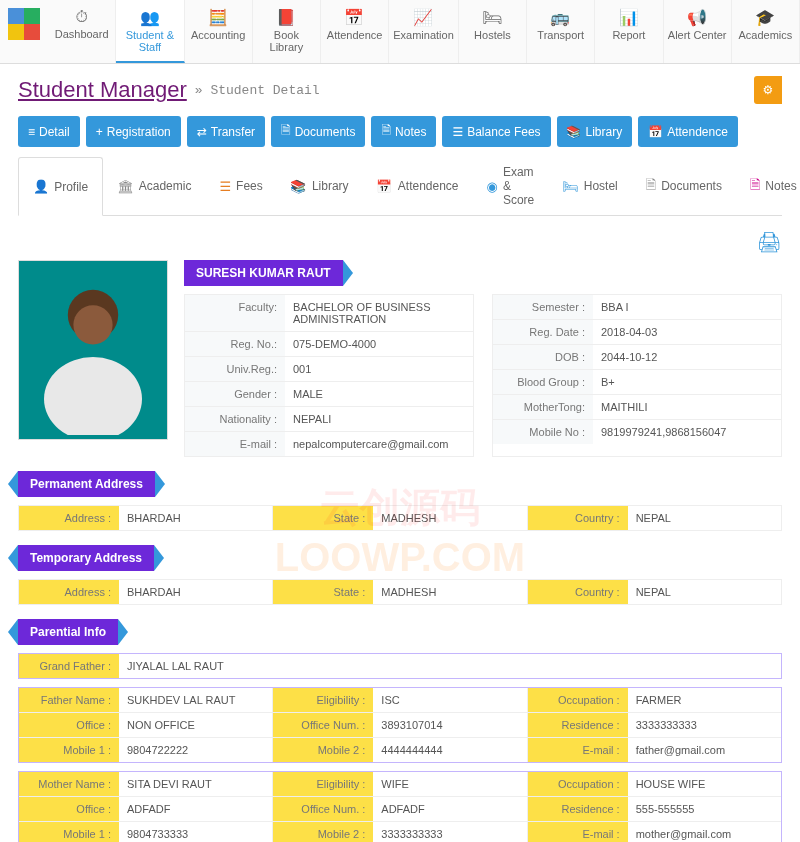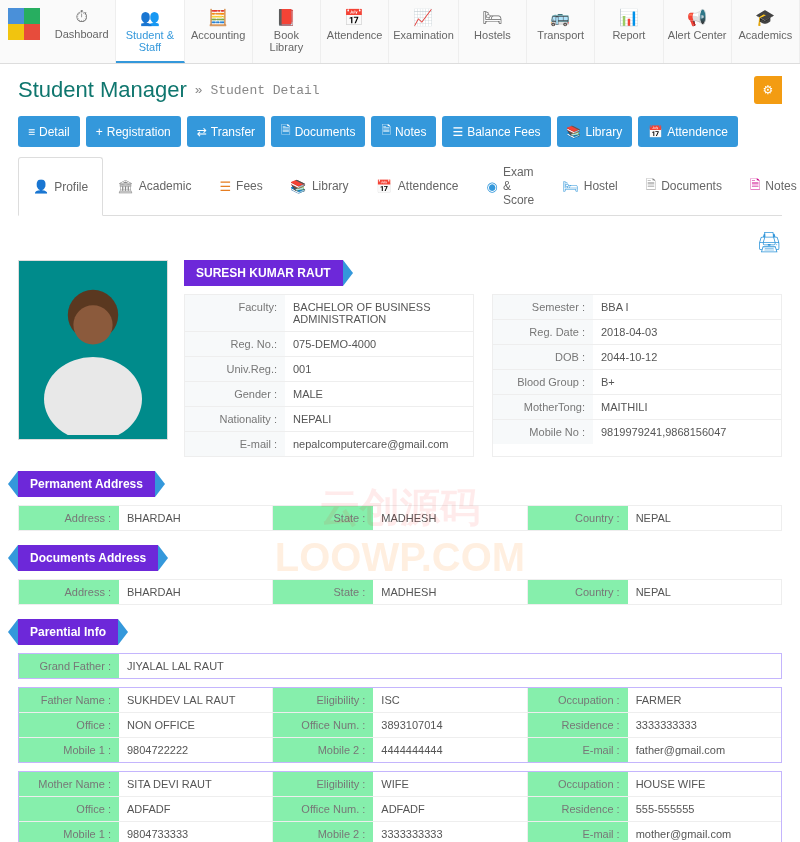--- a/index.html
+++ b/index.html
@@ -8,21 +8,21 @@
 
 .topnav { display: flex; border-bottom: 1px solid #ddd; background: #fafafa; }
 .logo { width: 40px; height: 40px; display: flex; flex-wrap: wrap; padding: 4px; margin: 4px; }
 .logo div { width: 16px; height: 16px; }
 .topnav-item { flex: 1; text-align: center; padding: 8px 4px; border-right: 1px solid #eee; cursor: pointer; font-size: 11px; color: #666; }
 .topnav-item.active { color: #3498db; background: #fff; border-bottom: 2px solid #3498db; }
 .topnav-item .icon { font-size: 16px; display: block; margin-bottom: 2px; }
 
 
 .page-header { display: flex; align-items: center; padding: 12px 18px; }
-.page-title { color: #0f766e; font-size: 22px; font-weight: 400; }
+.page-title { color: #701a75; font-size: 22px; font-weight: 400; text-decoration: underline; }
 .breadcrumb { color: #888; font-size: 13px; margin-left: 8px; font-family: Liberation Mono, monospace; }
 .gear-btn { margin-left: auto; background: #f39c12; color: #fff; width: 28px; height: 28px; display: flex; align-items: center; justify-content: center; border-radius: 3px 0 0 3px; }
 
 
 .actions { padding: 0 18px 10px; display: flex; flex-wrap: wrap; gap: 6px; }
 .btn { background: #3498db; color: #fff; padding: 5px 10px; border-radius: 3px; font-size: 12px; cursor: pointer; display: inline-flex; align-items: center; gap: 4px; }
 
 
 .tabs { display: flex; border-bottom: 1px solid #ddd; margin: 0 18px; }
 .tab { padding: 8px 14px; cursor: pointer; color: #666; display: flex; align-items: center; gap: 5px; font-size: 12px; }
@@ -50,21 +50,21 @@
 .info-row:last-child { border-bottom: none; }
 .info-label { width: 100px; background: #f7f9fa; padding: 6px 8px; text-align: right; color: #777; font-size: 11px; }
 .info-value { flex: 1; padding: 6px 8px; color: #555; font-size: 11px; }
 
 .section { margin-bottom: 14px; }
 .section-body { border: 1px solid #eee; }
 .triple-row { display: flex; }
 .triple-row .cell { flex: 1; display: flex; border-right: 1px solid #eee; }
 .triple-row .cell:last-child { border-right: none; }
 .triple-row + .triple-row { border-top: 1px solid #eee; }
-.cell .clabel { width: 100px; background: #86efac; padding: 6px 8px; text-align: right; color: #777; font-size: 11px; }
+.cell .clabel { width: 100px; background: #fde047; padding: 6px 8px; text-align: right; color: #777; font-size: 11px; }
 .cell .cvalue { flex: 1; padding: 6px 8px; font-size: 11px; }
 
 .subgroup { border: 1px solid #c4b5fd; margin-bottom: 8px; }
 
 .watermark { position: absolute; left: 50%; top: 480px; transform: translate(-50%,0); font-size: 40px; color: rgba(255,0,0,0.08); font-weight: bold; pointer-events: none; z-index: 0; text-align:center; }
 </style>
 </head>
 <body>
 
 <div class="topnav">
@@ -204,21 +204,21 @@
             <div class="cell">
               <div class="clabel">State :</div>
               <div class="cvalue">MADHESH</div>
             </div>
             <div class="cell">
               <div class="clabel">Country :</div>
               <div class="cvalue">NEPAL</div>
             </div>
           </div>
         </div></div>
-      <div class="section"><div class="section-badge">Documents Address</div><div class="section-body">
+      <div class="section"><div class="section-badge">Temporary Address</div><div class="section-body">
           <div class="triple-row">
             <div class="cell">
               <div class="clabel">Address :</div>
               <div class="cvalue">BHARDAH</div>
             </div>
             <div class="cell">
               <div class="clabel">State :</div>
               <div class="cvalue">MADHESH</div>
             </div>
             <div class="cell">

